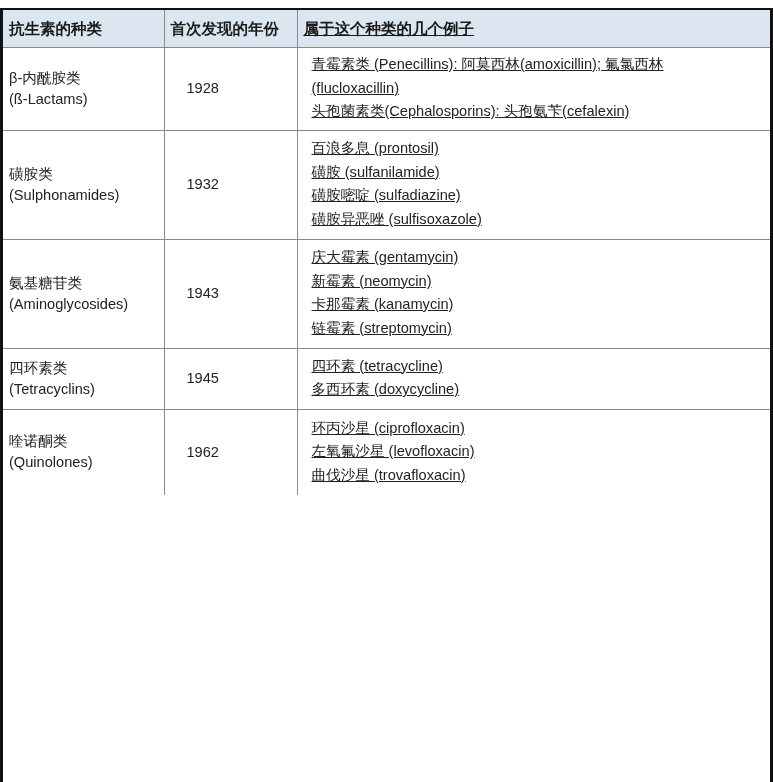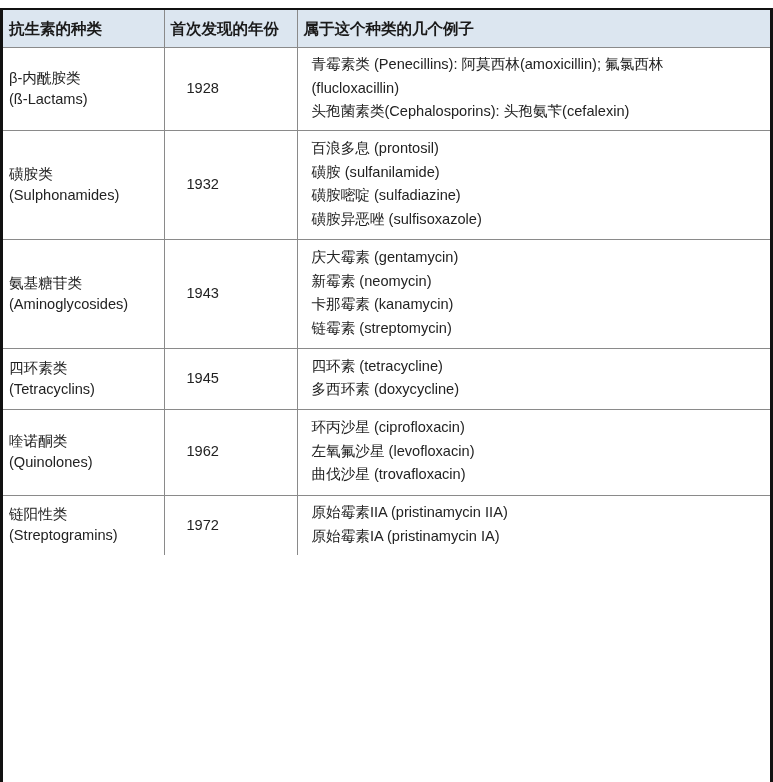--- a/index.html
+++ b/index.html
@@ -37,21 +37,21 @@
     th, td {
       border: 1px solid #8a8a8a;
       text-align: left;
       vertical-align: middle;
       font-size: 14.6px;
       line-height: 23.5px;
       padding: 0 0 0 6px;
     }
     tr:first-child th { border-top: none; }
     tr th:first-child, tr td:first-child { border-left: none; }
-    tr th:last-child, tr td:last-child { border-right: none; }
+    tr th:last-child, tr td:last-child { border-right: none; text-decoration: underline; }
     tr:last-child td { border-bottom: none; }
     th {
       background: #dce6f0;
       font-weight: bold;
       font-size: 15.5px;
       height: 37px;
       color: #1a1a1a;
     }
     td.year { padding-left: 22px; }
     td.examples { padding: 5px 6px 6px 14px; }
@@ -140,26 +140,15 @@
           <span class="cat-en">(Quinolones)</span>
         </td>
         <td class="year">1962</td>
         <td class="examples">
           <span class="line">环丙沙星 (ciprofloxacin)</span>
           <span class="line">左氧氟沙星 (levofloxacin)</span>
           <span class="line">曲伐沙星 (trovafloxacin)</span>
         </td>
       </tr>
 
-      <tr style="height:60px">
-        <td>
-          <span class="cat-zh">链阳性类</span>
-          <span class="cat-en">(Streptogramins)</span>
-        </td>
-        <td class="year">1972</td>
-        <td class="examples">
-          <span class="line">原始霉素IIA (pristinamycin IIA)</span>
-          <span class="line">原始霉素IA (pristinamycin IA)</span>
-        </td>
-      </tr>
     </tbody>
   </table>
 </div>
 
 </body></html>

